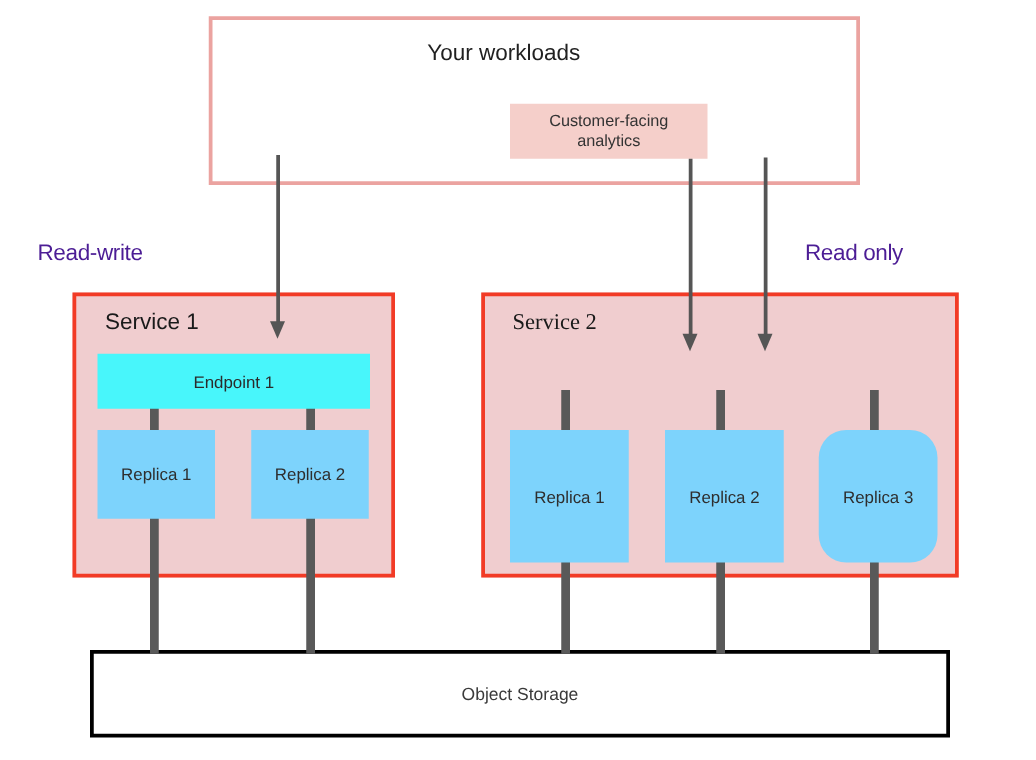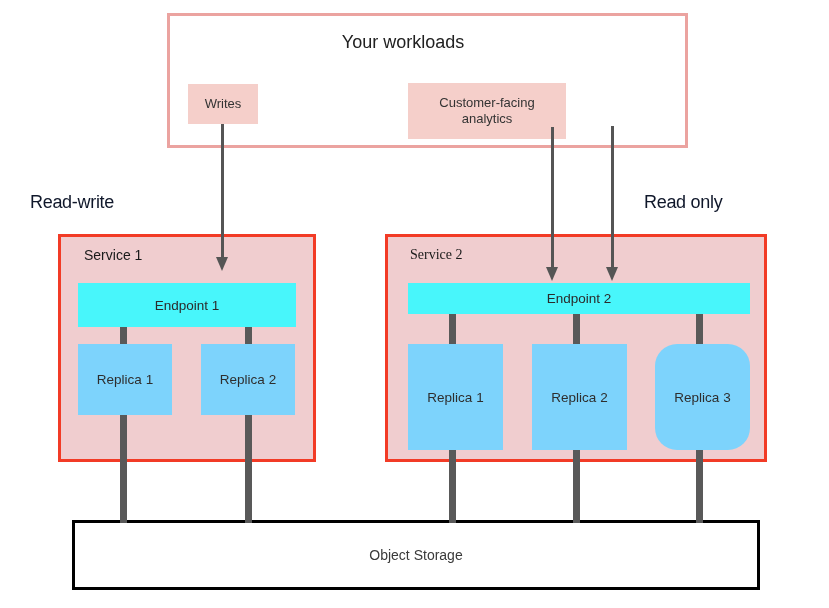--- a/index.html
+++ b/index.html
@@ -34,41 +34,41 @@
     background: #f5cfca;
     color: #333333;
     font-size: 13px;
     display: flex;
     align-items: center;
     justify-content: center;
     text-align: center;
     line-height: 1.25;
   }
   .chip-writes  { left: 188px; top: 84px; width: 70px;  height: 40px; }
-  .chip-cfa     { left: 408px; top: 83px; width: 158px; height: 56px; padding: 0 8px; justify-content: center; }
+  .chip-cfa     { left: 408px; top: 83px; width: 158px; height: 44px; padding: 0 8px; justify-content: center; }
   .chip-adhoc   { left: 573px; top: 85px; width: 95px;  height: 40px; }
 
   
   .zone-label {
     font-size: 18px;
-    color: #0f172a;
+    color: #4c1d95;
     letter-spacing: -0.3px;
   }
   .label-read-write { left: 30px;  top: 192px; }
   .label-read-only  { left: 644px; top: 192px; }
 
   
   .service-box {
     border: 3px solid #f23b26;
     background: #f0cdcf;
   }
   .service-1 { left: 58px;  top: 234px; width: 258px; height: 228px; }
   .service-2 { left: 385px; top: 234px; width: 382px; height: 228px; }
   .service-title {
-    font-size: 14px;
+    font-size: 18px;
     color: #1a1a1a;
   }
   .title-s1 { left: 84px;  top: 247px; }
   .title-s2 { left: 410px; top: 247px; font-family: Liberation Serif, serif; }
 
   .endpoint-bar {
     background: #48f6fb;
     color: #2b2b2b;
     font-size: 13.5px;
     display: flex;
@@ -142,23 +142,20 @@
   .a3-line { left: 611px; top: 126px; height: 142px; }
   .a3-head { left: 606px; top: 267px; }
 </style>
 </head>
 <body>
 
 <div class="canvas">
 
   <div class="abs workloads-box"></div>
   <div class="abs workloads-title">Your workloads</div>
-  <div class="abs pink-chip chip-writes">
-    <span>Writes</span>
-  </div>
   <div class="abs pink-chip chip-cfa">
     <span>Customer-facing analytics</span>
   </div>
 
   <div class="abs zone-label label-read-write">Read-write</div>
   <div class="abs zone-label label-read-only">Read only</div>
 
   <div class="abs service-box service-1"></div>
   <div class="abs service-title title-s1">Service 1</div>
 
@@ -184,23 +181,20 @@
   <div class="abs endpoint-bar endpoint-1" style="z-index:2">
     <span>Endpoint 1</span>
   </div>
   <div class="abs replica-box s1-r1" style="z-index:2">
     <span>Replica 1</span>
   </div>
   <div class="abs replica-box s1-r2" style="z-index:2">
     <span>Replica 2</span>
   </div>
 
-  <div class="abs endpoint-bar endpoint-2" style="z-index:2">
-    <span>Endpoint 2</span>
-  </div>
   <div class="abs replica-box s2-r1" style="z-index:2">
     <span>Replica 1</span>
   </div>
   <div class="abs replica-box s2-r2" style="z-index:2">
     <span>Replica 2</span>
   </div>
   <div class="abs replica-box s2-r3" style="z-index:2">
     <span>Replica 3</span>
   </div>
 

